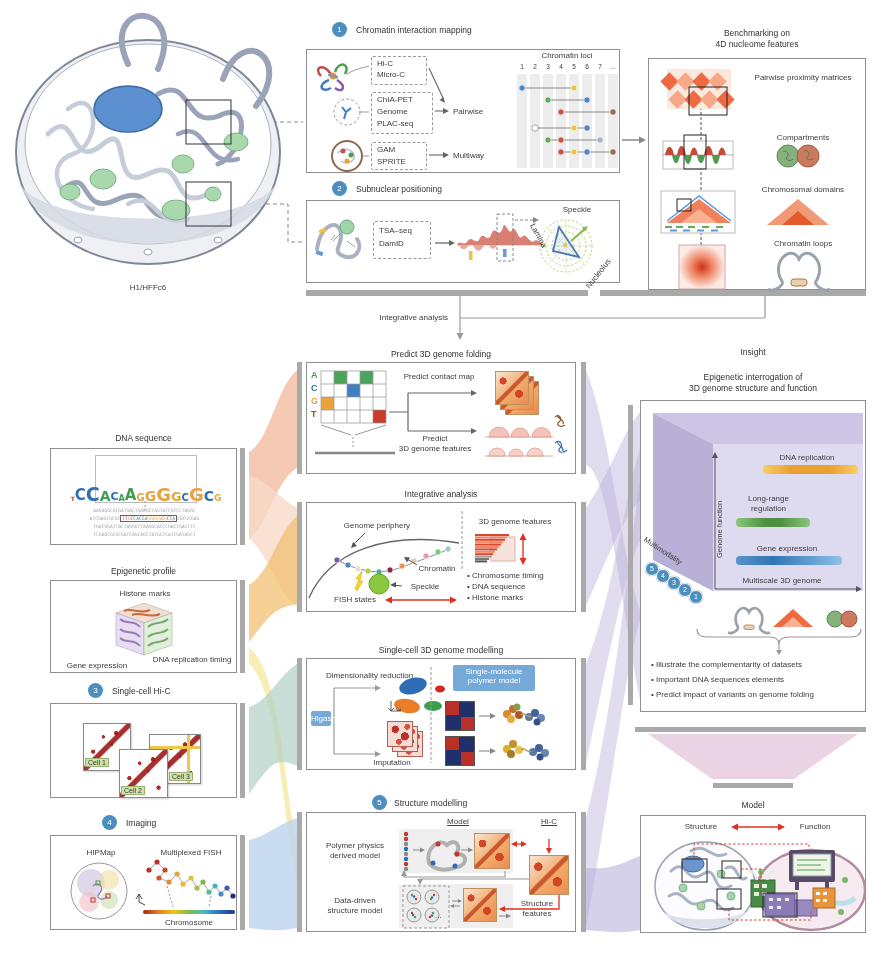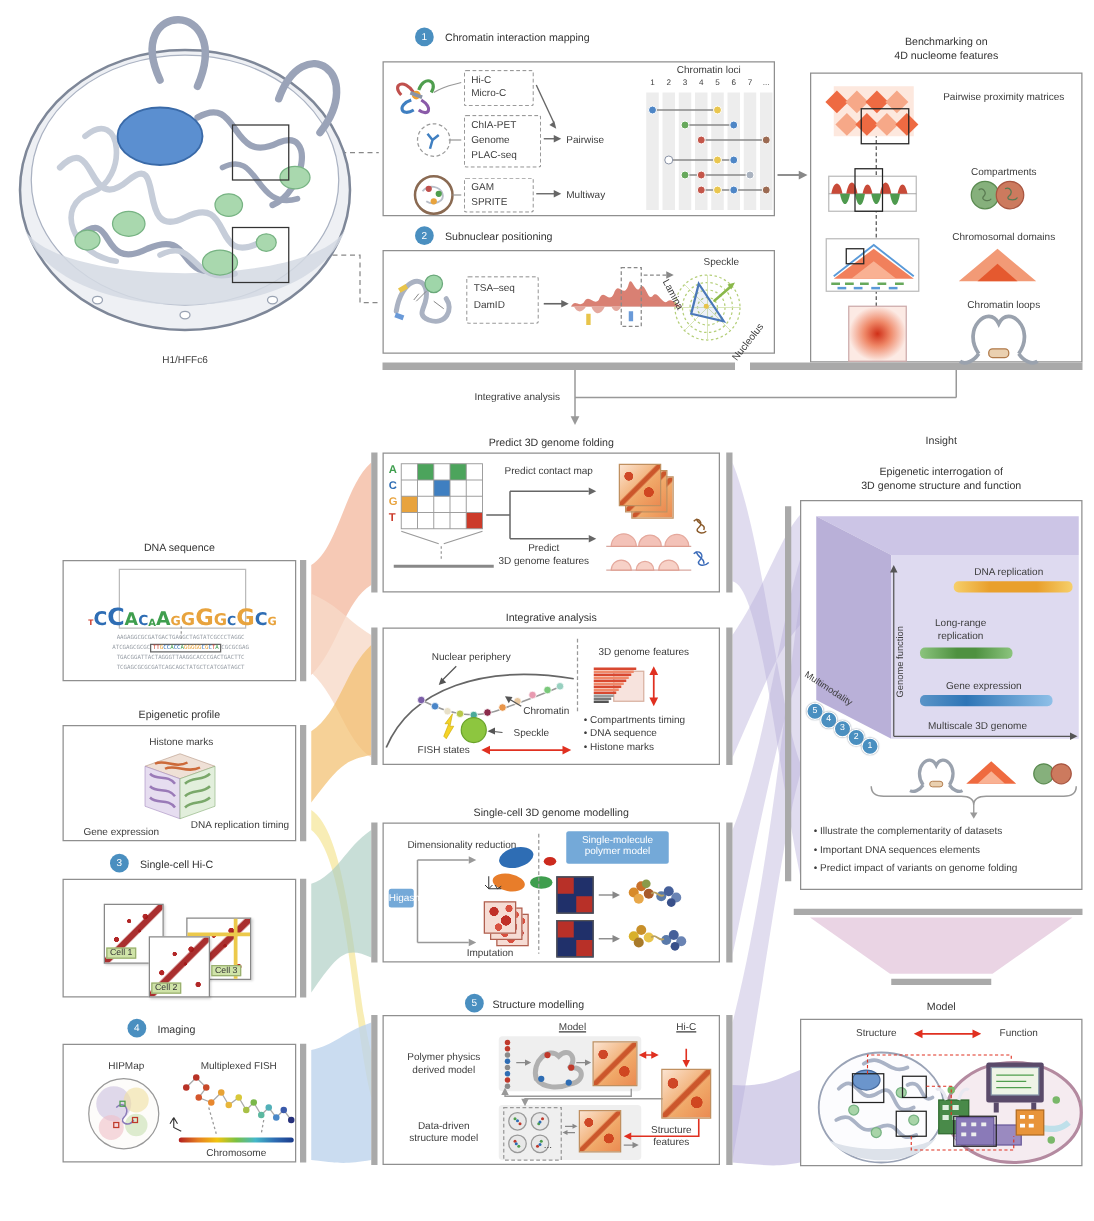--- a/index.html
+++ b/index.html
@@ -584,26 +584,26 @@
         <rect x="168" y="45.4" width="22" height="2" fill="#d84830"></rect>
           <rect x="168" y="47.8" width="20" height="2" fill="#f08868"></rect>
         <rect x="168" y="50.2" width="18" height="2" fill="#d84830"></rect>
           <rect x="168" y="52.6" width="16" height="2" fill="#999"></rect>
         <rect x="168" y="55" width="14" height="2" fill="#777"></rect>
           <rect x="168" y="57.4" width="12" height="2" fill="#555"></rect>
       </g>
       <line x1="216" y1="34" x2="216" y2="58" stroke="#e03020" stroke-width="1.4"></line>
       <path d="M216,30 l-3.5,7 h7 z M216,62 l-3.5,-7 h7 z" fill="#e03020"></path>
     </svg>
-    <div class="t c" style="left:20px;top:18px;width:100px">Nuclear periphery</div>
+    <div class="t c" style="left:20px;top:18px;width:100px">Genome periphery</div>
     <div class="t c" style="left:99px;top:61px;width:62px">Chromatin</div>
     <div class="t c" style="left:92px;top:79px;width:52px">Speckle</div>
     <div class="t c" style="left:16px;top:92px;width:64px">FISH states</div>
     <div class="t c" style="left:156px;top:14px;width:104px">3D genome features</div>
-    <div class="bullet" style="left:160px;top:68px">Compartments timing</div>
+    <div class="bullet" style="left:160px;top:68px">Chromosome timing</div>
     <div class="bullet" style="left:160px;top:79px">DNA sequence</div>
     <div class="bullet" style="left:160px;top:90px">Histone marks</div>
   </div>
 
   <div class="ti c" style="left:306px;top:645px;width:270px">Single-cell 3D genome modelling</div>
   <div class="panel" style="left:306px;top:658px;width:270px;height:112px">
     <svg width="270" height="112" style="left:0;top:0">
       <g stroke="#999" stroke-width="1.2" fill="none">
         <path d="M27,29 V95 M27,29 H68 M27,95 H68"></path>
       </g>
@@ -766,21 +766,21 @@
         <circle cx="194" cy="218" r="8" fill="#86b07c" stroke="#5a8a50"></circle>
         <circle cx="208" cy="218" r="8" fill="#cc7a5e" stroke="#a85540"></circle>
       </g>
       <path d="M56,228 Q56,236 66,236 L128,236 Q138,236 138,243 Q138,236 148,236 L210,236 Q220,236 220,228" stroke="#999" stroke-width="1.2" fill="none"></path>
       <line x1="138" y1="243" x2="138" y2="250" stroke="#999" stroke-width="1.1"></line>
       <path d="M138,254 l-3,-5 h6 z" fill="#999"></path>
     </svg>
     <div class="t c" style="left:116px;top:52px;width:100px">DNA replication</div>
     <div class="gbar" style="left:122px;top:64px;width:95px;height:9px;background:linear-gradient(90deg,#f6cf6a,#e9a02c 30%,#e9a02c 70%,#f6cf6a)"></div>
     <div class="t c" style="left:95px;top:93px;width:65px">Long-range</div>
-    <div class="t c" style="left:95px;top:103px;width:65px">replication</div>
+    <div class="t c" style="left:95px;top:103px;width:65px">regulation</div>
     <div class="gbar" style="left:95px;top:117px;width:74px;height:9px;background:linear-gradient(90deg,#8cc47e,#4e9140 40%,#4e9140 60%,#8cc47e)"></div>
     <div class="t c" style="left:106px;top:143px;width:80px">Gene expression</div>
     <div class="gbar" style="left:95px;top:155px;width:106px;height:9px;background:linear-gradient(90deg,#5a94c8,#2e75b6 35%,#8fc0e8)"></div>
     <div class="t c" style="left:91px;top:175px;width:100px">Multiscale 3D genome</div>
     <div class="t" style="left:74px;top:85px;height:72px;writing-mode:vertical-rl;transform:rotate(180deg);font-size:7.5px">Genome function</div>
     <div class="t" style="left:6px;top:134px;width:64px;transform:rotate(33deg);transform-origin:left top;font-size:7.5px">Multimodality</div>
     <div class="ibadge" style="left:4px;top:161px">5</div>
     <div class="ibadge" style="left:15px;top:168px">4</div>
     <div class="ibadge" style="left:26px;top:175px">3</div>
     <div class="ibadge" style="left:37px;top:182px">2</div>

